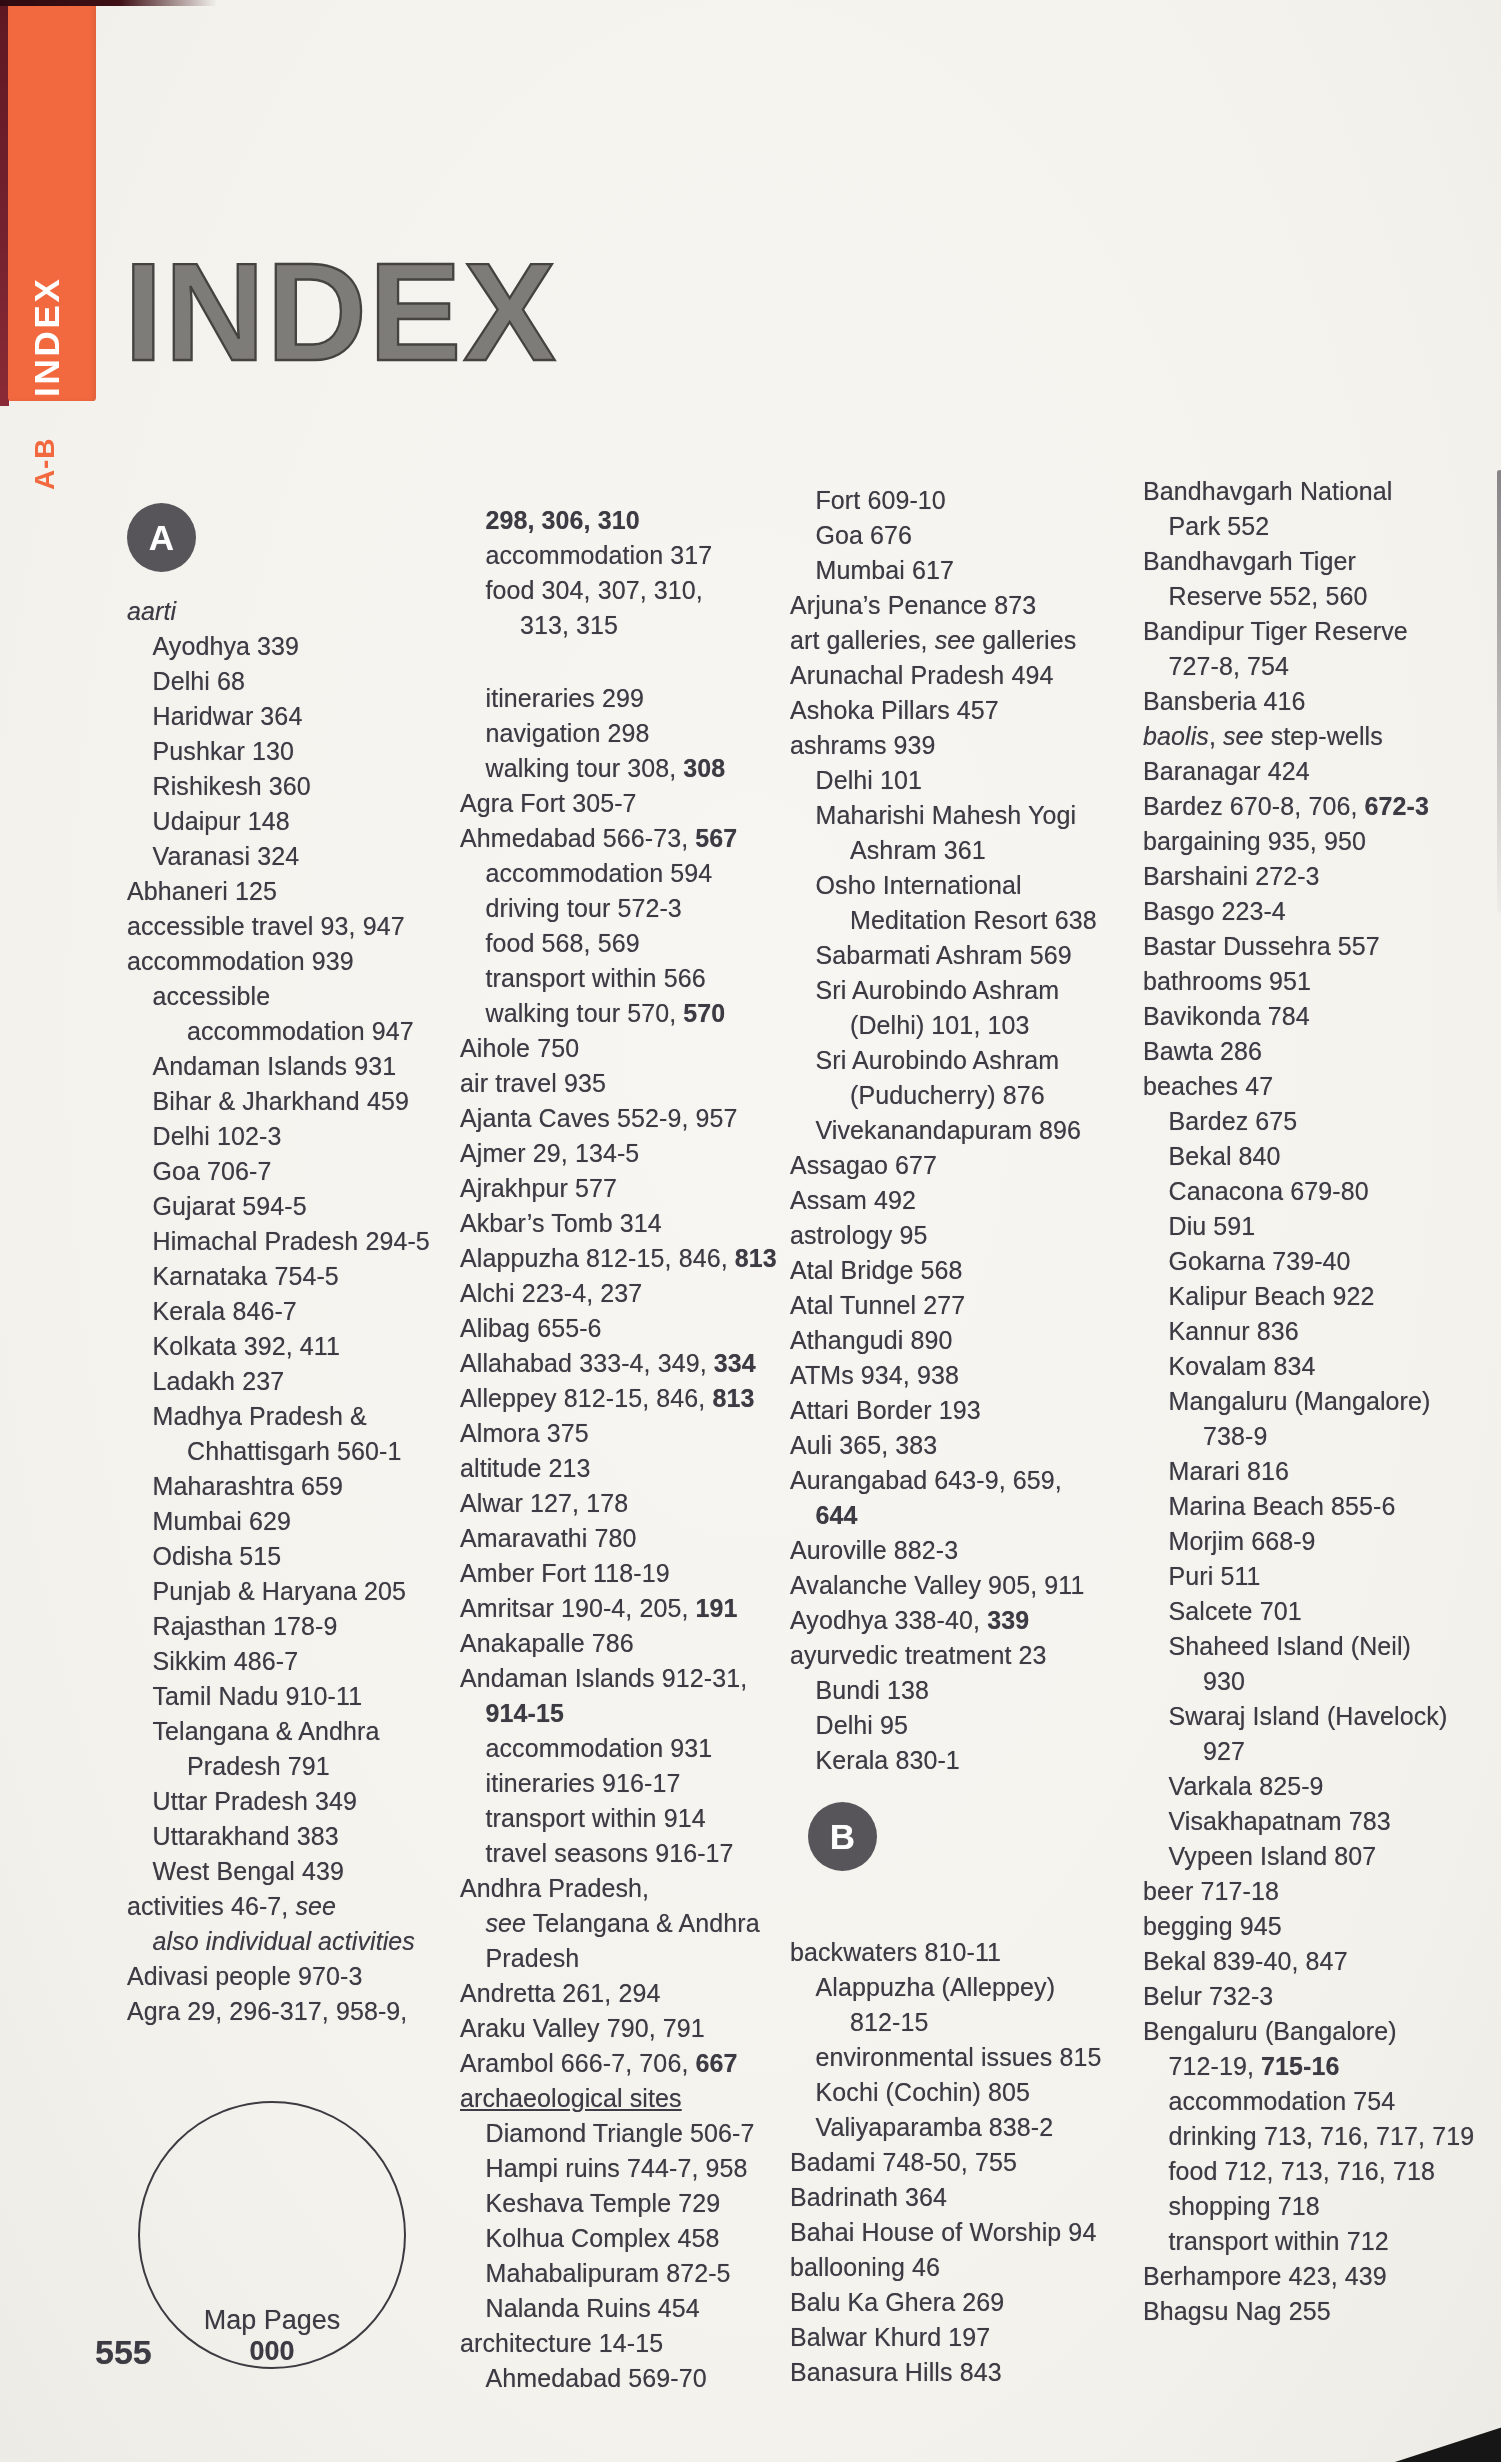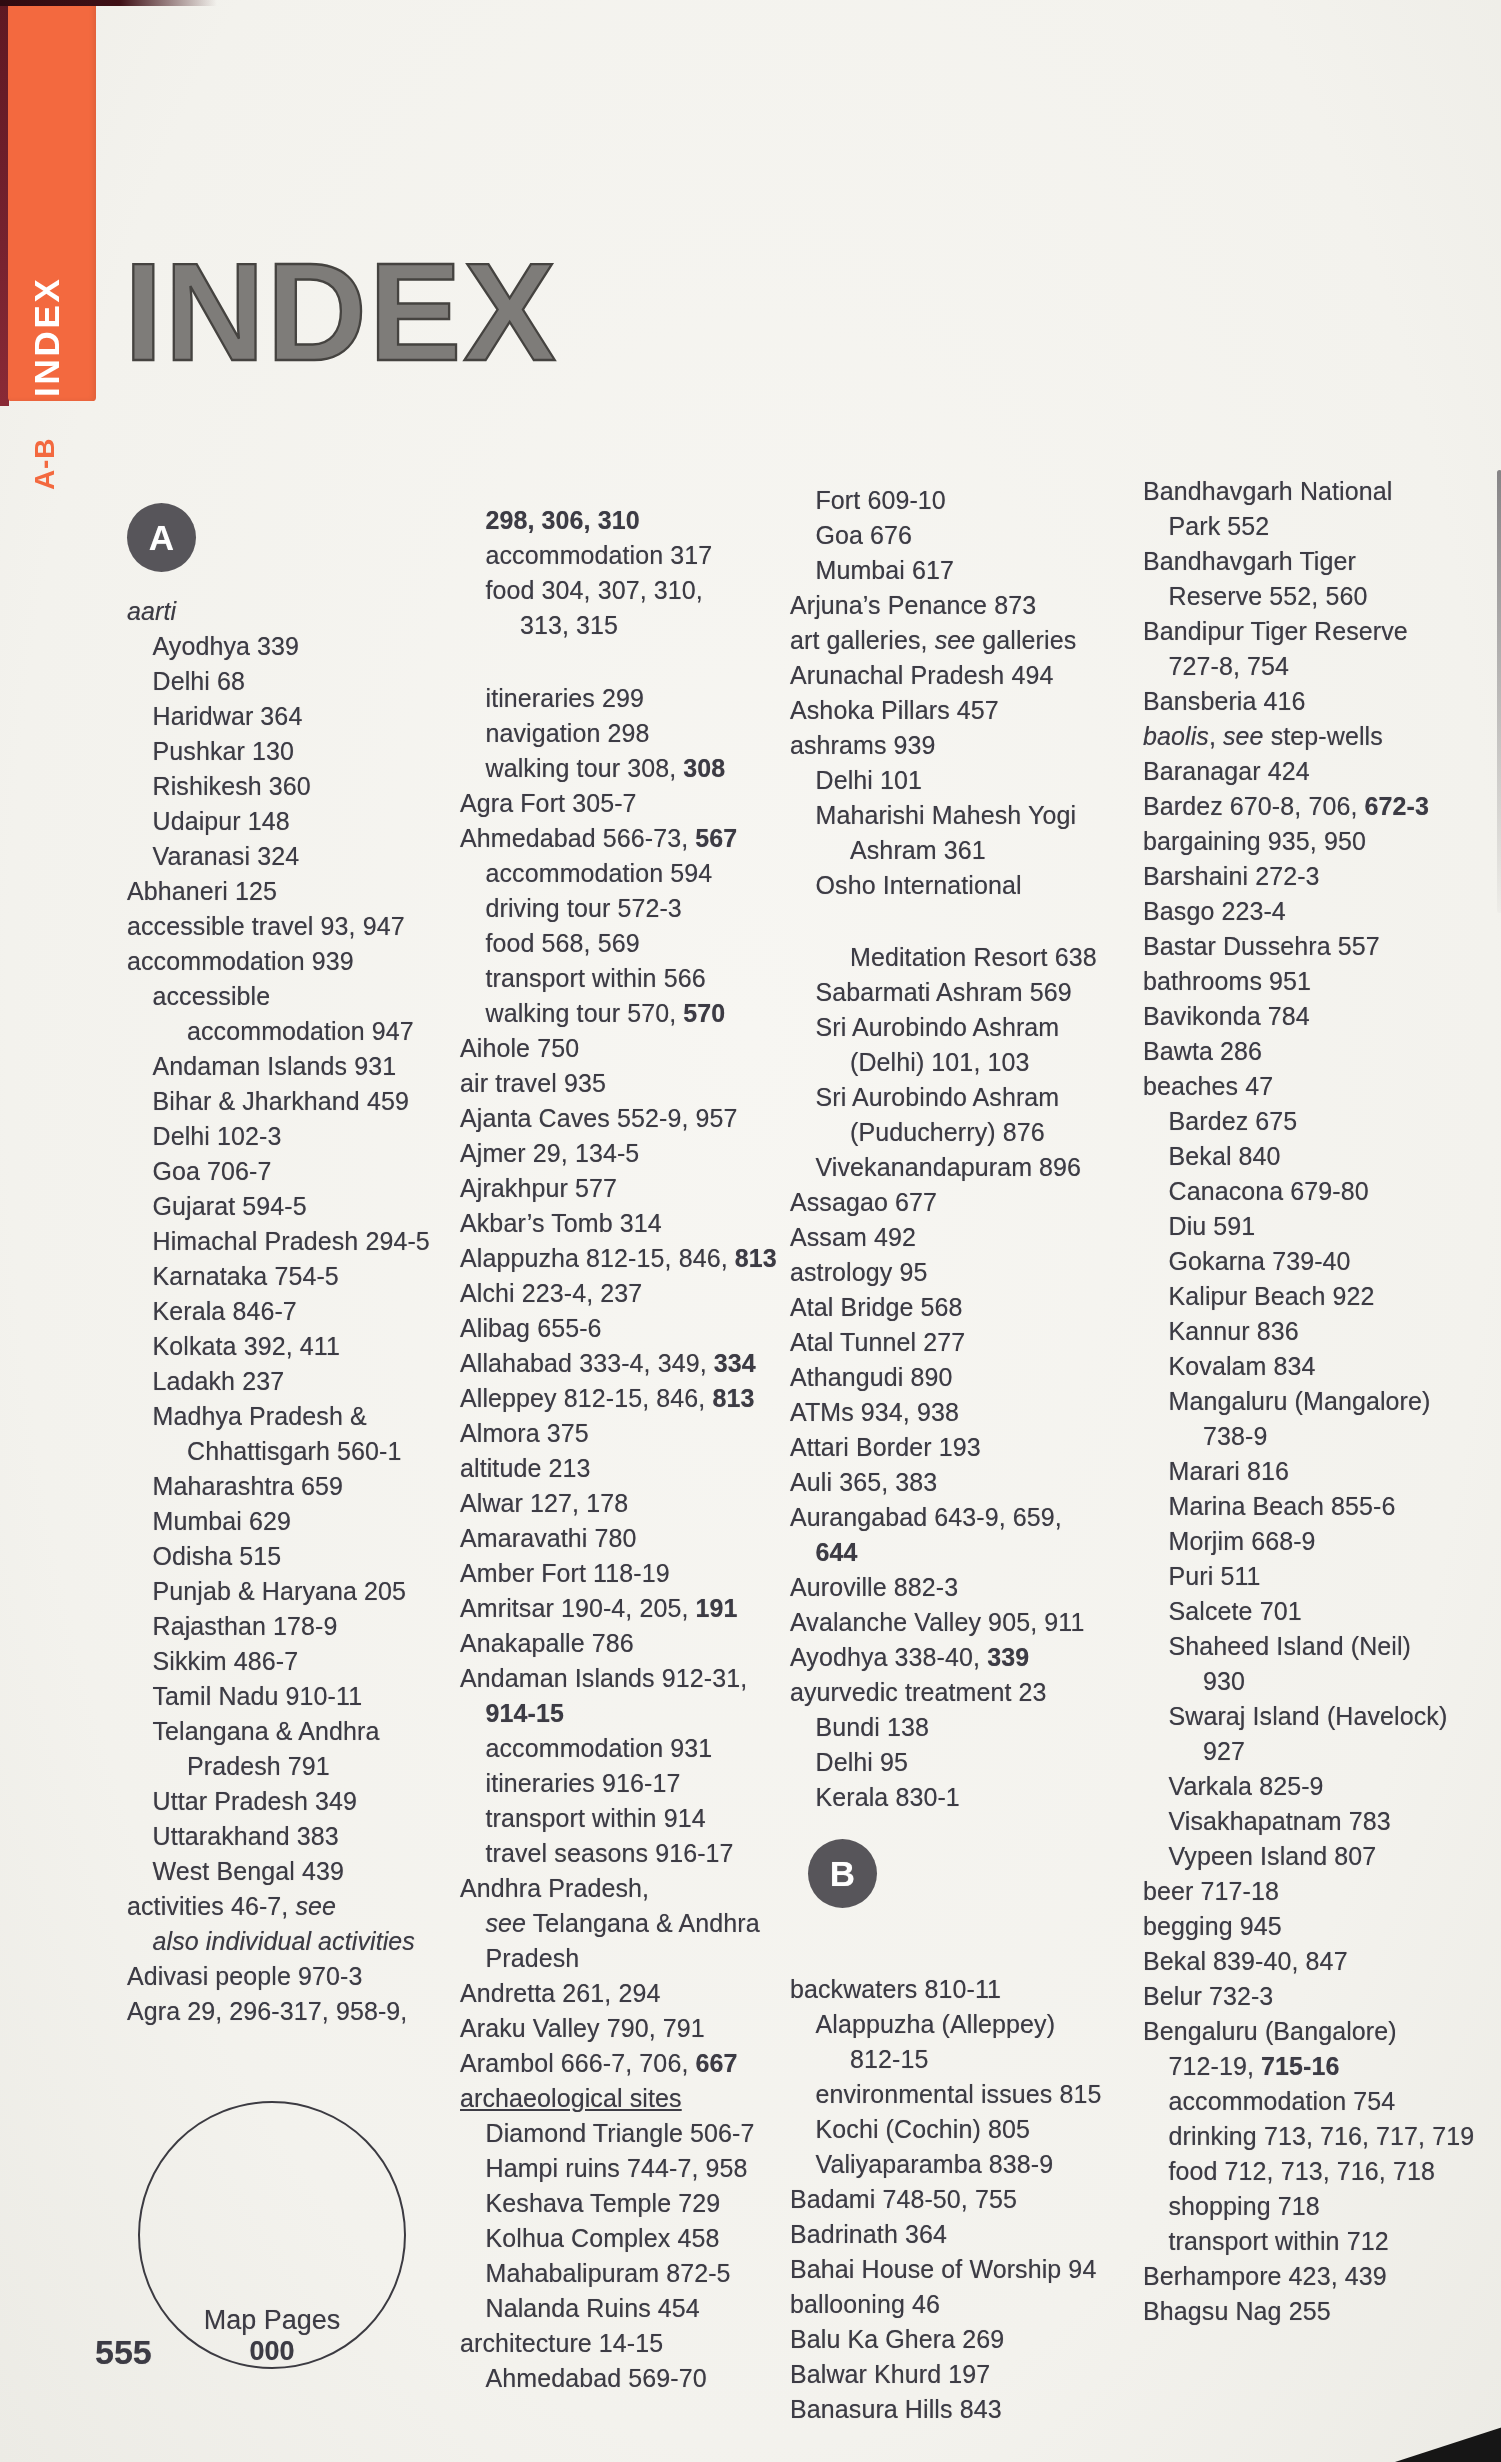--- a/index.html
+++ b/index.html
@@ -176,21 +176,21 @@
     <div class="line" style="padding-left: 25.5px;"><span>Mumbai 617</span></div>
     <div class="line" style="padding-left: 0px;"><span>Arjuna’s Penance 873</span></div>
     <div class="line" style="padding-left: 0px;"><span>art galleries, </span><span class="i">see</span><span> galleries</span></div>
     <div class="line" style="padding-left: 0px;"><span>Arunachal Pradesh 494</span></div>
     <div class="line" style="padding-left: 0px;"><span>Ashoka Pillars 457</span></div>
     <div class="line" style="padding-left: 0px;"><span>ashrams 939</span></div>
     <div class="line" style="padding-left: 25.5px;"><span>Delhi 101</span></div>
     <div class="line" style="padding-left: 25.5px;"><span>Maharishi Mahesh Yogi</span></div>
     <div class="line" style="padding-left: 60px;"><span>Ashram 361</span></div>
     <div class="line" style="padding-left: 25.5px;"><span>Osho International</span></div>
-    <div class="line" style="padding-left: 60px; margin-top: 37px;"><span>Meditation Resort 638</span></div>
+    <div class="line" style="padding-left: 60px;"><span>Meditation Resort 638</span></div>
     <div class="line" style="padding-left: 25.5px;"><span>Sabarmati Ashram 569</span></div>
     <div class="line" style="padding-left: 25.5px;"><span>Sri Aurobindo Ashram</span></div>
     <div class="line" style="padding-left: 60px;"><span>(Delhi) 101, 103</span></div>
     <div class="line" style="padding-left: 25.5px;"><span>Sri Aurobindo Ashram</span></div>
     <div class="line" style="padding-left: 60px;"><span>(Puducherry) 876</span></div>
     <div class="line" style="padding-left: 25.5px;"><span>Vivekanandapuram 896</span></div>
     <div class="line" style="padding-left: 0px;"><span>Assagao 677</span></div>
     <div class="line" style="padding-left: 0px;"><span>Assam 492</span></div>
     <div class="line" style="padding-left: 0px;"><span>astrology 95</span></div>
     <div class="line" style="padding-left: 0px;"><span>Atal Bridge 568</span></div>
@@ -207,21 +207,21 @@
     <div class="line" style="padding-left: 0px;"><span>ayurvedic treatment 23</span></div>
     <div class="line" style="padding-left: 25.5px;"><span>Bundi 138</span></div>
     <div class="line" style="padding-left: 25.5px;"><span>Delhi 95</span></div>
     <div class="line" style="padding-left: 25.5px;"><span>Kerala 830-1</span></div>
     <div class="badge badge-row">B</div>
     <div class="line" style="padding-left: 0px;"><span>backwaters 810-11</span></div>
     <div class="line" style="padding-left: 25.5px;"><span>Alappuzha (Alleppey)</span></div>
     <div class="line" style="padding-left: 60px;"><span>812-15</span></div>
     <div class="line" style="padding-left: 25.5px;"><span>environmental issues 815</span></div>
     <div class="line" style="padding-left: 25.5px;"><span>Kochi (Cochin) 805</span></div>
-    <div class="line" style="padding-left: 25.5px;"><span>Valiyaparamba 838-9</span></div>
+    <div class="line" style="padding-left: 25.5px;"><span>Valiyaparamba 838-2</span></div>
     <div class="line" style="padding-left: 0px;"><span>Badami 748-50, 755</span></div>
     <div class="line" style="padding-left: 0px;"><span>Badrinath 364</span></div>
     <div class="line" style="padding-left: 0px;"><span>Bahai House of Worship 94</span></div>
     <div class="line" style="padding-left: 0px;"><span>ballooning 46</span></div>
     <div class="line" style="padding-left: 0px;"><span>Balu Ka Ghera 269</span></div>
     <div class="line" style="padding-left: 0px;"><span>Balwar Khurd 197</span></div>
     <div class="line" style="padding-left: 0px;"><span>Banasura Hills 843</span></div>
   </div>
 <div class="col" id="col-3" style="left: 1143px; top: 474px;">
     <div class="line" style="padding-left: 0px;"><span>Bandhavgarh National</span></div>

